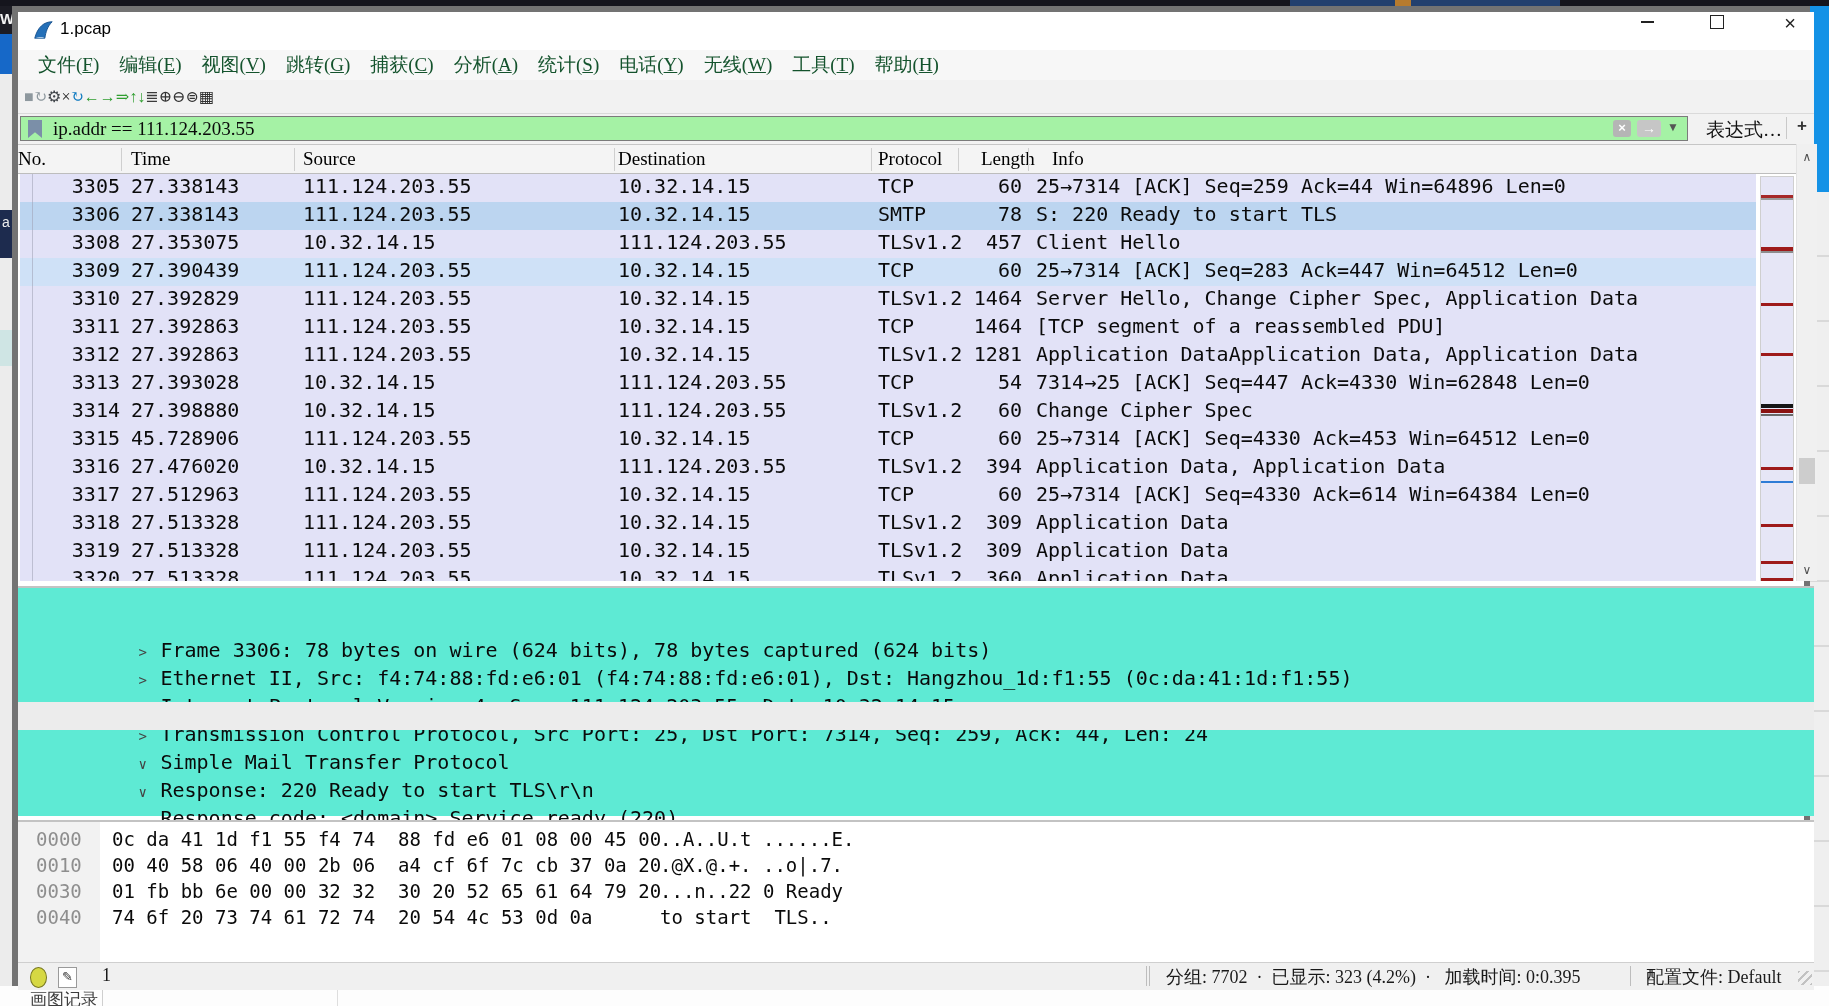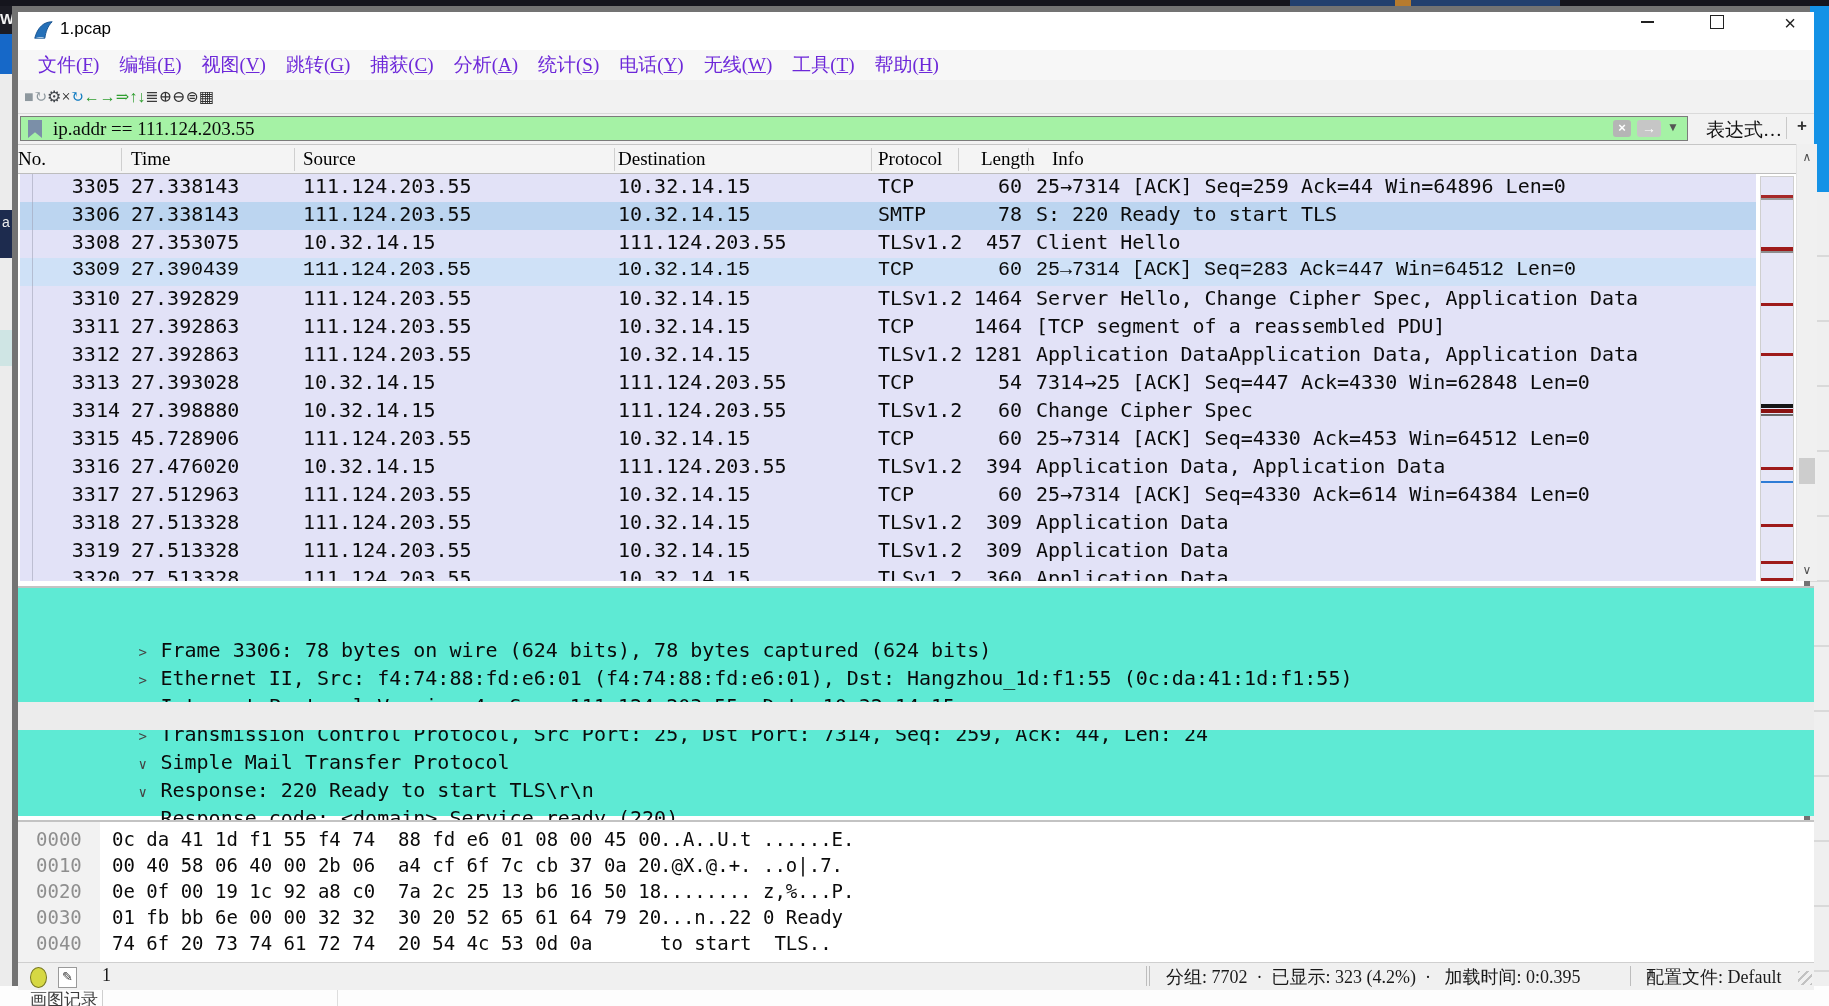--- a/index.html
+++ b/index.html
@@ -37,21 +37,21 @@
   #titlebar .title{position:absolute;left:42px;top:7px;font:17px "Liberation Sans",sans-serif;color:#000;}
   .wbtn{position:absolute;top:0;width:44px;height:34px;text-align:center;line-height:32px;font:15px "Liberation Sans",sans-serif;color:#222;}
   #btn-min{left:1607px;}
   #btn-min .bar{display:inline-block;width:13px;height:1.6px;background:#222;vertical-align:middle;}
   #btn-max{left:1677px;}
   #btn-max .maxbox{display:inline-block;width:12px;height:12px;border:1.4px solid #222;vertical-align:middle;}
   #btn-close{left:1750px;font-size:20px;}
 
   
   #menubar{left:0;top:38px;width:1796px;height:30px;background:#f7f7f7;display:flex;align-items:center;padding-left:10px;box-sizing:border-box;}
-  .menu-item{font-size:19px;color:#6d28d9;padding:0 10px;white-space:nowrap;}
+  .menu-item{font-size:19px;color:#14532d;padding:0 10px;white-space:nowrap;}
   .menu-item .mkey{text-decoration:underline;}
 
   
   #toolbar{left:0;top:68px;width:1796px;height:34px;background:#f2f2f2;border-bottom:1px solid #dadada;
            display:flex;align-items:center;padding-left:6px;box-sizing:border-box;}
 
   
   #filterbar{left:0;top:102px;width:1796px;height:30px;background:#f2f2f2;}
   #filter-input{position:absolute;left:2px;top:2px;width:1668px;height:25px;background:#a5f2a5;border:1px solid #7b7b7b;box-sizing:border-box;}
   .fbookmark{position:absolute;left:7px;top:3px;width:14px;height:18px;background:#7b8fa8;
@@ -68,21 +68,21 @@
 
   
   #plheader{left:0;top:132px;width:1796px;height:30px;background:#f4f4f4;border-top:1px solid #c6c6c6;border-bottom:1px solid #bdbdbd;box-sizing:border-box;}
   #plheader .hl{position:absolute;top:0;height:28px;line-height:28px;font-size:19px;color:#000;white-space:nowrap;}
   #plheader .hd{position:absolute;top:3px;width:1px;height:23px;background:#cfcfcf;}
 
   
   #plrows{left:2px;top:162px;width:1736px;height:407px;background:#ffffff;overflow:hidden;}
   .prow{position:relative;height:28px;line-height:28px;font:20px "DejaVu Sans Mono","Liberation Mono",monospace;color:#0b0b0b;white-space:nowrap;}
   .prow.r-lav{background:#e2e2f7;}
-  .prow.r-blue{background:#cfe1f7;font-family:Liberation Mono, monospace;}
+  .prow.r-blue{background:#cfe1f7;}
   .prow.r-sel{background:#bcd5f0;}
   .prow span{position:absolute;top:0;height:28px;overflow:hidden;}
   .c-no{left:0;width:100px;text-align:right;}
   .c-time{left:111px;}
   .c-src{left:283px;}
   .c-dst{left:598px;}
   .c-proto{left:858px;}
   .c-len{left:901px;width:101px;text-align:right;}
   .c-info{left:1016px;width:716px;}
   #gutterline{left:14px;top:162px;width:1px;height:407px;background:#9fa0b4;opacity:.55;}
@@ -504,21 +504,20 @@
       </div>
 
     <div id="hexpane">
       <div id="hexoffbg"></div>
       <div id="hexrows">
 
           <div class="hxrow"><span class="off">0000</span><span class="hx">0c da 41 1d f1 55 f4 74  88 fd e6 01 08 00 45 00</span><span class="asc">..A..U.t ......E.</span></div>
 
           <div class="hxrow"><span class="off">0010</span><span class="hx">00 40 58 06 40 00 2b 06  a4 cf 6f 7c cb 37 0a 20</span><span class="asc">.@X.@.+. ..o|.7. </span></div>
 
-          <div class="hxrow"><span class="off">0020</span><span class="hx">0e 0f 00 19 1c 92 a8 c0  7a 2c 25 13 b6 16 50 18</span><span class="asc">........ z,%...P.</span></div>
 
           <div class="hxrow"><span class="off">0030</span><span class="hx">01 fb bb 6e 00 00 32 32  30 20 52 65 61 64 79 20</span><span class="asc">...n..22 0 Ready </span></div>
 
           <div class="hxrow"><span class="off">0040</span><span class="hx">74 6f 20 73 74 61 72 74  20 54 4c 53 0d 0a</span><span class="asc">to start  TLS..</span></div>
         </div>
     </div>
 
     <div id="statusbar">
       <span class="expicon"></span>
       <span class="cmticon">✎</span>

